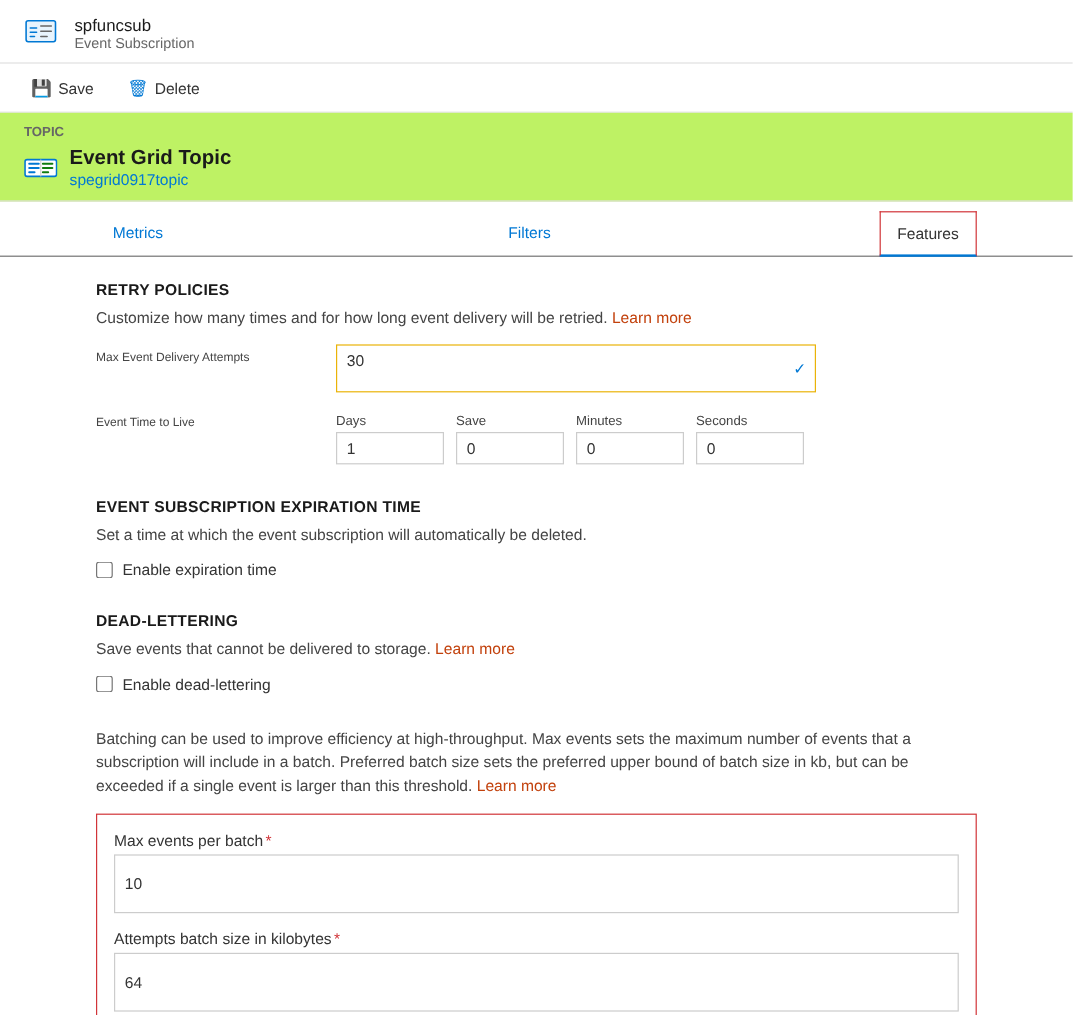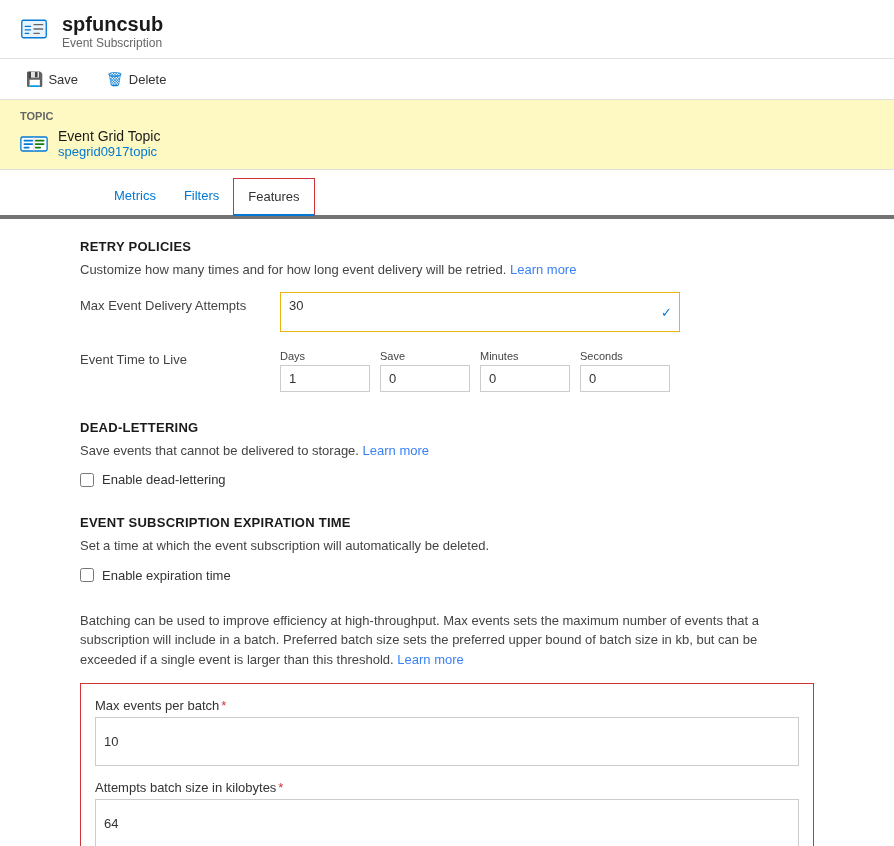--- a/index.html
+++ b/index.html
@@ -11,22 +11,22 @@
       padding: 12px 20px 8px 20px;
       border-bottom: 1px solid #e0e0e0;
     }
     .header-icon {
       width: 32px;
       height: 32px;
       margin-right: 10px;
       flex-shrink: 0;
     }
     .header-title {
-      font-size: 20px;
-      font-weight: 700;
+      font-size: 14px;
+      font-weight: 400;
       color: #1a1a1a;
       line-height: 1.2;
     }
     .header-subtitle {
       font-size: 12px;
       color: #666;
     }
 
     .toolbar {
       display: flex;
@@ -44,55 +44,56 @@
       cursor: pointer;
       font-size: 13px;
       color: #333;
       padding: 4px 6px;
     }
     .toolbar-btn .btn-icon { color: #0078d4; font-size: 14px; }
 
     .topic-section {
       padding: 10px 20px;
       border-bottom: 1px solid #e0e0e0;
-      background: #fef9c3;
+      background: #bef264;
     }
     .topic-label {
       font-size: 11px;
       font-weight: 600;
       color: #666;
       text-transform: uppercase;
       margin-bottom: 6px;
     }
     .topic-content {
       display: flex;
       align-items: center;
       gap: 10px;
     }
     .topic-icon {
       width: 28px;
       height: 28px;
       flex-shrink: 0;
     }
     .topic-name {
-      font-size: 14px;
-      font-weight: 400;
+      font-size: 17px;
+      font-weight: 700;
       color: #1a1a1a;
     }
     .topic-link {
       font-size: 13px;
       color: #0078d4;
       text-decoration: none;
     }
 
     .tabs {
       display: flex;
-      padding: 0 100px;
-      border-bottom: 4px solid #737373;
+      padding: 0 80px;
+      border-bottom: 1px solid #737373;
       margin-top: 8px;
+      justify-content: space-between;
     }
     .tab {
       padding: 10px 14px;
       font-size: 13px;
       color: #0078d4;
       cursor: pointer;
       border: none;
       background: none;
       border-bottom: 2px solid transparent;
       position: relative;
@@ -120,32 +121,32 @@
       text-transform: uppercase;
       letter-spacing: 0.02em;
     }
     .section-desc {
       font-size: 13px;
       color: #444;
       margin-bottom: 12px;
       line-height: 1.5;
     }
     .learn-more {
-      color: #3b82f6;
+      color: #c2410c;
       text-decoration: none;
     }
 
     .field-row {
       display: flex;
       align-items: flex-start;
       margin-bottom: 14px;
       gap: 20px;
     }
     .field-label {
-      font-size: 13px;
+      font-size: 10px;
       color: #444;
       min-width: 180px;
       padding-top: 6px;
     }
     .field-input-group {
       flex: 1;
       max-width: 400px;
     }
     .input-select {
       width: 100%;
@@ -343,37 +344,37 @@
           <div class="time-field">
             <span class="time-field-label">Seconds</span>
             <input class="time-input" type="text" value="0" style="">
           </div>
         </div>
       </div>
     </div>
   </div>
 
   <div class="section">
-    <div class="section-title">DEAD-LETTERING</div>
-    <div class="section-desc">
-      <span>Save events that cannot be delivered to storage.</span>
-      <a class="learn-more" href="#">Learn more</a>
-    </div>
-    <div class="checkbox-row">
-      <input type="checkbox" class="checkbox-input" style="">
-      <label class="checkbox-label">Enable dead-lettering</label>
-    </div>
-  </div>
-
-  <div class="section">
     <div class="section-title">EVENT SUBSCRIPTION EXPIRATION TIME</div>
     <div class="section-desc">Set a time at which the event subscription will automatically be deleted.</div>
     <div class="checkbox-row">
       <input type="checkbox" class="checkbox-input" style="">
       <label class="checkbox-label">Enable expiration time</label>
+    </div>
+  </div>
+
+  <div class="section">
+    <div class="section-title">DEAD-LETTERING</div>
+    <div class="section-desc">
+      <span>Save events that cannot be delivered to storage.</span>
+      <a class="learn-more" href="#">Learn more</a>
+    </div>
+    <div class="checkbox-row">
+      <input type="checkbox" class="checkbox-input" style="">
+      <label class="checkbox-label">Enable dead-lettering</label>
     </div>
   </div>
 
   <div class="section">
     <div class="batching-desc">
       <span>Batching can be used to improve efficiency at high-throughput. Max events sets the maximum number of events that a subscription will include in a batch. Preferred batch size sets the preferred upper bound of batch size in kb, but can be exceeded if a single event is larger than this threshold.</span>
       <a class="learn-more" href="#">Learn more</a>
     </div>
 
     <div class="batching-box">

